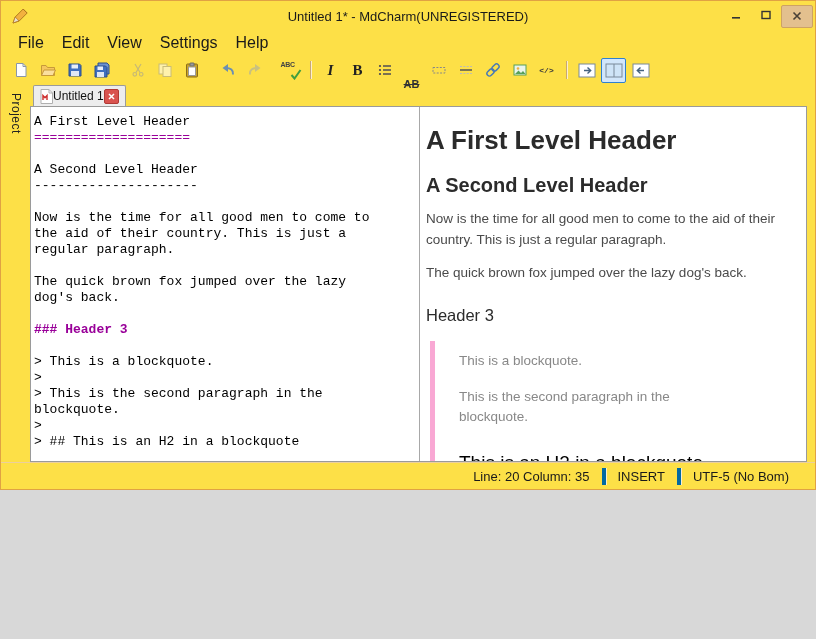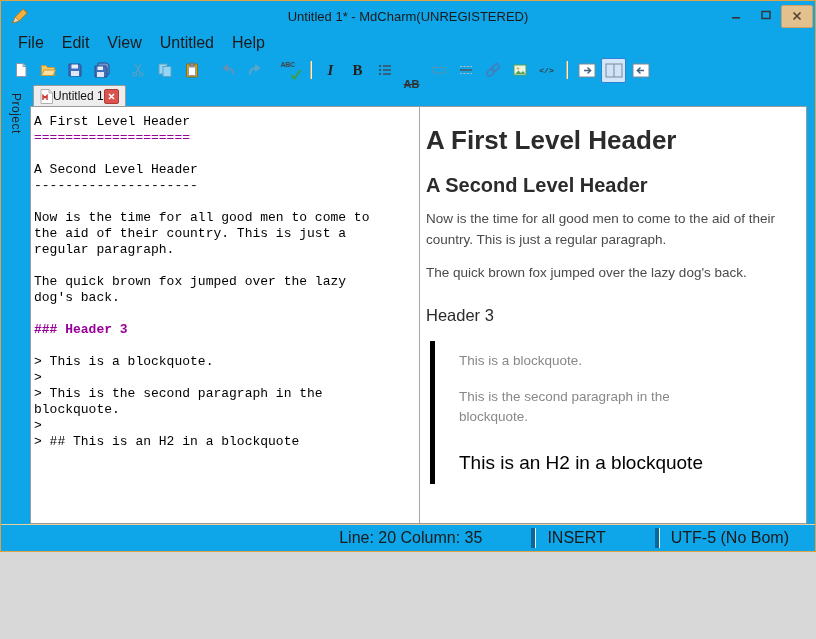--- a/index.html
+++ b/index.html
@@ -1,18 +1,18 @@
 <!DOCTYPE html>
 <html><head>
 <meta charset="utf-8">
 <style>
   html,body{margin:0;padding:0;background:#d8d8d8;}
   .window{
-    width:816px;height:552px;box-sizing:border-box;
-    border:1px solid #e0a243;background:#0ea5e9;
+    width:816px;height:490px;box-sizing:border-box;
+    border:1px solid #e0a243;background:#fde047;
     display:flex;flex-direction:column;
     font-family:"Liberation Sans",sans-serif;
     overflow:hidden;
   }
   
   .titlebar{height:30px;position:relative;display:flex;align-items:center;padding:0 2px;flex:0 0 auto;}
   .app-icon{width:26px;height:26px;display:flex;align-items:center;justify-content:center;margin-left:4px;z-index:2;}
   .title{position:absolute;left:0;right:0;text-align:center;font-size:13px;color:#1a1a1a;}
   .win-controls{margin-left:auto;display:flex;z-index:2;}
   .win-btn{width:30px;height:21px;display:flex;align-items:center;justify-content:center;border-radius:2px;}
@@ -54,27 +54,27 @@
   .ed-line{white-space:pre;min-height:16px;}
   .tok-purple{color:#990099;}
   .tok-purple-bold{color:#990099;font-weight:bold;}
   .splitter{width:1px;background:#a8a8a8;cursor:col-resize;flex:0 0 auto;}
   
   .preview-pane{flex:1;background:#fff;overflow:hidden;padding:2px 12px 10px 6px;color:#4a4a4a;}
   .pv-h1{font-size:26px;font-weight:bold;color:#2b2b2b;margin:16px 0 6px;}
   .pv-h2{font-size:20px;font-weight:bold;color:#2b2b2b;margin:18px 0 6px;}
   .pv-p{font-size:13.5px;line-height:1.55;margin:12px 0;color:#4a4a4a;}
   .pv-h3{font-size:16.5px;font-weight:normal;color:#2b2b2b;margin:22px 0 8px;}
-  .pv-bq{margin:16px 0 0 4px;border-left:5px solid #000000;padding:2px 10px 10px 24px;}
+  .pv-bq{margin:16px 0 0 4px;border-left:5px solid #f9a8d4;padding:2px 10px 10px 24px;}
   .bq-p{color:#888;font-size:13.5px;line-height:1.5;margin:8px 0 16px;}
   .pre-line{white-space:pre-line;}
   .bq-h2{color:#000;font-size:19px;font-weight:normal;margin-top:24px;}
   
   .statusbar{height:26px;flex:0 0 auto;display:flex;align-items:center;justify-content:flex-end;
-             font-size:16px;color:#1a1a1a;padding-right:14px;border-top:1px solid #eccf9e;gap:37px;}
+             font-size:13px;color:#1a1a1a;padding-right:14px;border-top:1px solid #eccf9e;}
   .sseg{padding:1px 12px;}
   .sseg.bordered{border-left:4px solid #0369a1;box-shadow:inset 1px 0 0 #fbeecf;}
   svg{display:block;}
 </style>
 <title>Untitled 1* - MdCharm(UNREGISTERED)</title></head>
 <body>
 
 <div class="window">
 
   <div class="titlebar">
@@ -106,21 +106,21 @@
   </div>
 
   <nav class="menubar">
 
       <span class="menu-item">File</span>
 
       <span class="menu-item">Edit</span>
 
       <span class="menu-item">View</span>
 
-      <span class="menu-item">Untitled</span>
+      <span class="menu-item">Settings</span>
 
       <span class="menu-item">Help</span>
     </nav>
 
   <div class="toolbar">
     <div class="tbtn">
       <svg width="16" height="16" viewBox="0 0 16 16">
         <path d="M3.5 1.5h6.5l3 3v10H3.5z" fill="#fff" stroke="#8a97a8"></path>
         <path d="M10 1.5v3h3" fill="none" stroke="#8a97a8"></path>
       </svg>

